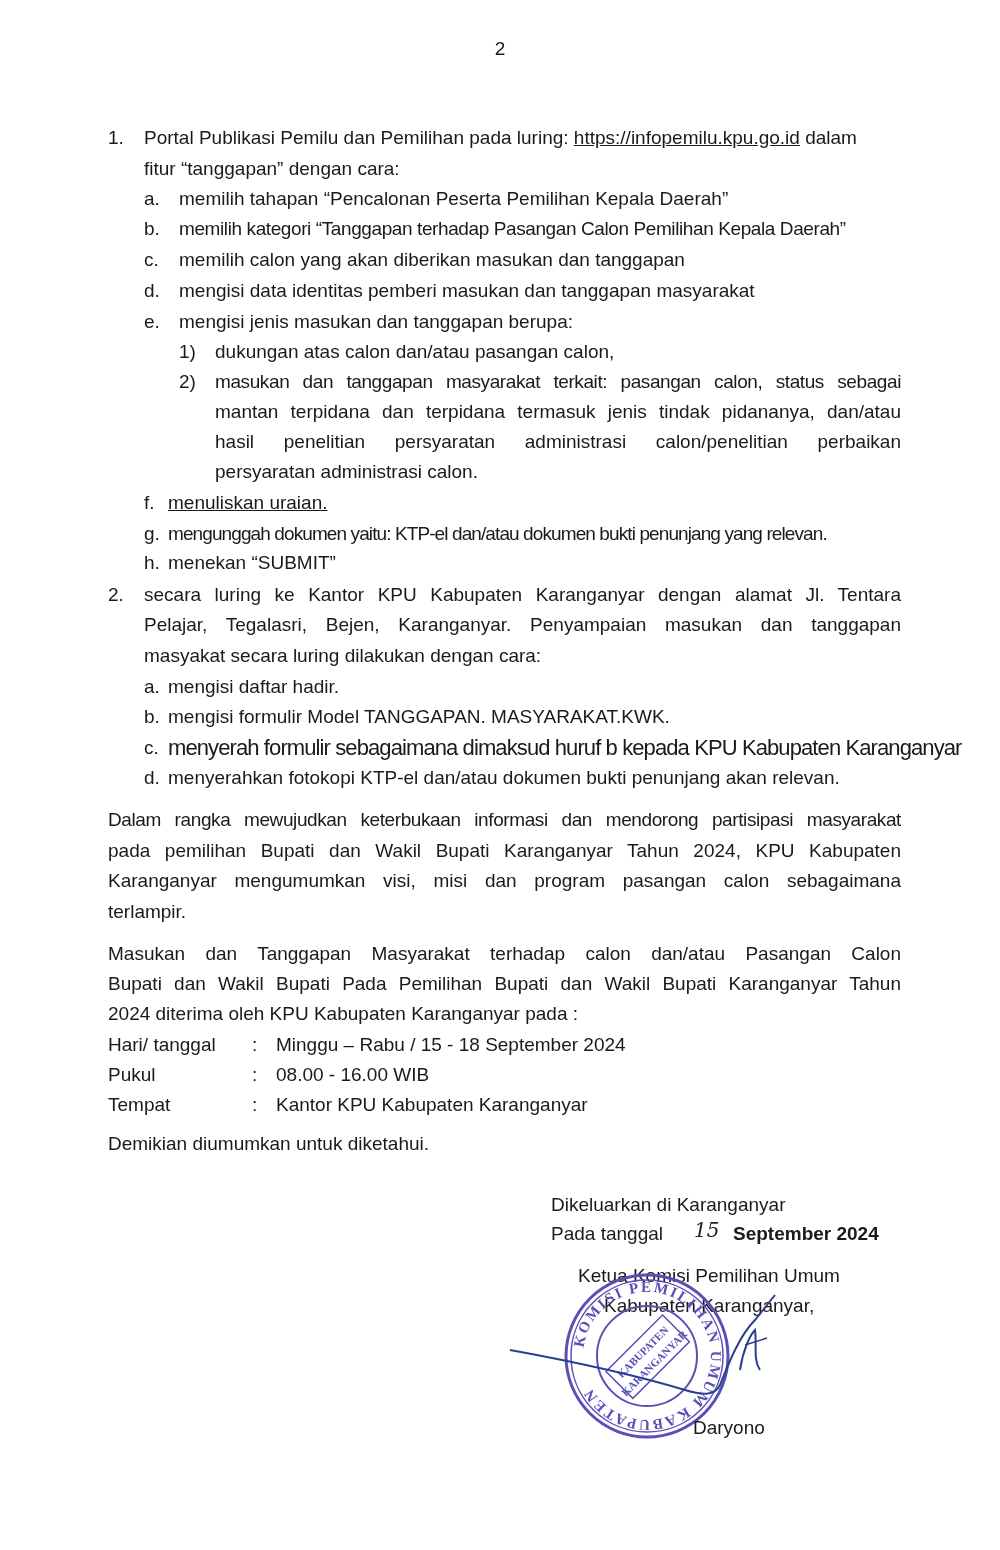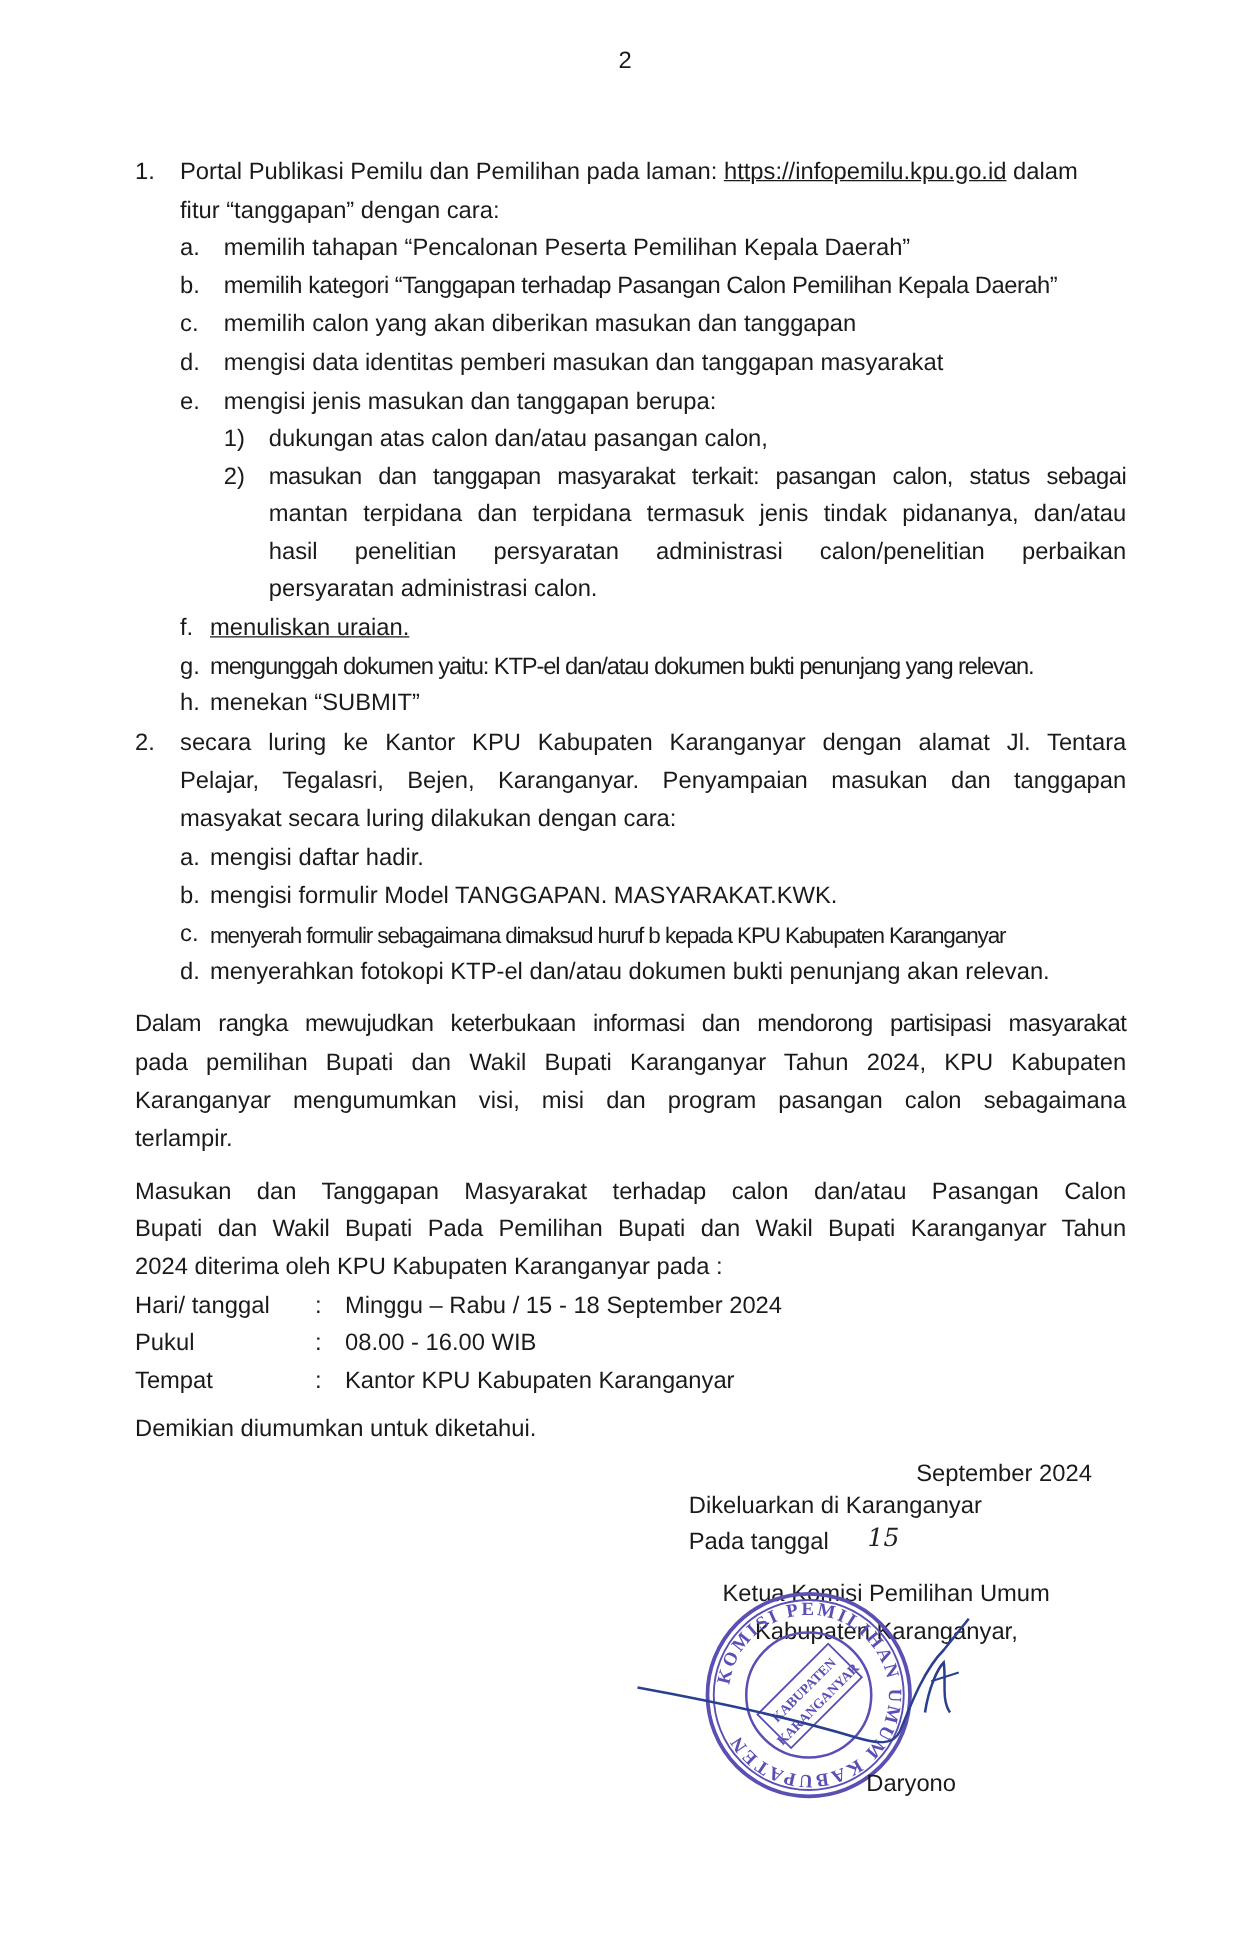--- a/index.html
+++ b/index.html
@@ -14,21 +14,21 @@
   .stamp { position:absolute; left:563px; top:1272px; width:168px; height:168px; }
   .sig { position:absolute; left:505px; top:1290px; width:300px; height:150px; }
 </style>
 </head>
 <body>
 
 <div class="page-num">2</div>
 
 <div class="line" style="left:108px;top:126px;">1.</div>
 <div class="line" style="left:144px;top:126px;">
-  <span>Portal Publikasi Pemilu dan Pemilihan pada laman: </span><span class="link">https://infopemilu.kpu.go.id</span><span> dalam</span>
+  <span>Portal Publikasi Pemilu dan Pemilihan pada luring: </span><span class="link">https://infopemilu.kpu.go.id</span><span> dalam</span>
 </div>
 <div class="line" style="left:144px;top:157px;">fitur “tanggapan” dengan cara:</div>
 
 <div class="line" style="left:144px;top:187px;">a.</div>
 <div class="line" style="left:179px;top:187px;">memilih tahapan “Pencalonan Peserta Pemilihan Kepala Daerah”</div>
 <div class="line" style="left:144px;top:217px;">b.</div>
 <div class="line cond" style="left:179px;top:217px;">memilih kategori “Tanggapan terhadap Pasangan Calon Pemilihan Kepala Daerah”</div>
 <div class="line" style="left:144px;top:248px;">c.</div>
 <div class="line" style="left:179px;top:248px;">memilih calon yang akan diberikan masukan dan tanggapan</div>
 <div class="line" style="left:144px;top:279px;">d.</div>
@@ -54,21 +54,21 @@
 <div class="line" style="left:108px;top:583px;">2.</div>
 <div class="line just" style="left:144px;top:583px;width:757px;">secara luring ke Kantor KPU Kabupaten Karanganyar dengan alamat Jl. Tentara</div>
 <div class="line just" style="left:144px;top:613px;width:757px;">Pelajar, Tegalasri, Bejen, Karanganyar. Penyampaian masukan dan tanggapan</div>
 <div class="line" style="left:144px;top:644px;">masyakat secara luring dilakukan dengan cara:</div>
 
 <div class="line" style="left:144px;top:675px;">a.</div>
 <div class="line" style="left:168px;top:675px;">mengisi daftar hadir.</div>
 <div class="line" style="left:144px;top:705px;">b.</div>
 <div class="line" style="left:168px;top:705px;">mengisi formulir Model TANGGAPAN. MASYARAKAT.KWK.</div>
 <div class="line" style="left:144px;top:736px;">c.</div>
-<div class="line cond2" style="left:168px;top:736px;font-size:18px;">menyerah formulir sebagaimana dimaksud huruf b kepada KPU Kabupaten Karanganyar</div>
+<div class="line cond2" style="left:168px;top:736px;font-size:22px;">menyerah formulir sebagaimana dimaksud huruf b kepada KPU Kabupaten Karanganyar</div>
 <div class="line" style="left:144px;top:766px;">d.</div>
 <div class="line" style="left:168px;top:766px;">menyerahkan fotokopi KTP-el dan/atau dokumen bukti penunjang akan relevan.</div>
 
 <div class="line just cond" style="left:108px;top:808px;width:793px;">Dalam rangka mewujudkan keterbukaan informasi dan mendorong partisipasi masyarakat</div>
 <div class="line just" style="left:108px;top:839px;width:793px;">pada pemilihan Bupati dan Wakil Bupati Karanganyar Tahun 2024, KPU Kabupaten</div>
 <div class="line just" style="left:108px;top:869px;width:793px;">Karanganyar mengumumkan visi, misi dan program pasangan calon sebagaimana</div>
 <div class="line" style="left:108px;top:900px;">terlampir.</div>
 
 <div class="line just" style="left:108px;top:942px;width:793px;">Masukan dan Tanggapan Masyarakat terhadap calon dan/atau Pasangan Calon</div>
 <div class="line just" style="left:108px;top:972px;width:793px;">Bupati dan Wakil Bupati Pada Pemilihan Bupati dan Wakil Bupati Karanganyar Tahun</div>
@@ -84,21 +84,21 @@
   <div class="line" style="left:108px;top:1093px;">Tempat</div>
   <div class="line" style="left:252px;top:1093px;">:</div>
   <div class="line" style="left:276px;top:1093px;">Kantor KPU Kabupaten Karanganyar</div>
 </div>
 
 <div class="line" style="left:108px;top:1132px;">Demikian diumumkan untuk diketahui.</div>
 
 <div class="line" style="left:551px;top:1193px;text-align:right;">Dikeluarkan di Karanganyar</div>
 <div class="line" style="left:551px;top:1222px;">Pada tanggal</div>
 <div class="line" style="left:694px;top:1218px;font-family:'DejaVu Serif',serif;font-style:italic;font-size:20px;color:#222;">15</div>
-<div class="line" style="left:733px;top:1168px;">September 2024</div>
+<div class="line" style="left:733px;top:1222px;font-weight:bold;">September 2024</div>
 <div class="line" style="left:578px;top:1264px;">Ketua Komisi Pemilihan Umum</div>
 <div class="line" style="left:604px;top:1294px;">Kabupaten Karanganyar,</div>
 
 <svg class="stamp" viewBox="0 0 168 168">
   <defs>
     <path id="ringpath" d="M84,84 m-64,0 a64,64 0 1,1 128,0 a64,64 0 1,1 -128,0"></path>
   </defs>
   <circle cx="84" cy="84" r="81" fill="none" stroke="#5a4fb5" stroke-width="3"></circle>
   <circle cx="84" cy="84" r="76" fill="none" stroke="#5a4fb5" stroke-width="1.5"></circle>
   <circle cx="84" cy="84" r="50" fill="none" stroke="#5a4fb5" stroke-width="2"></circle>

